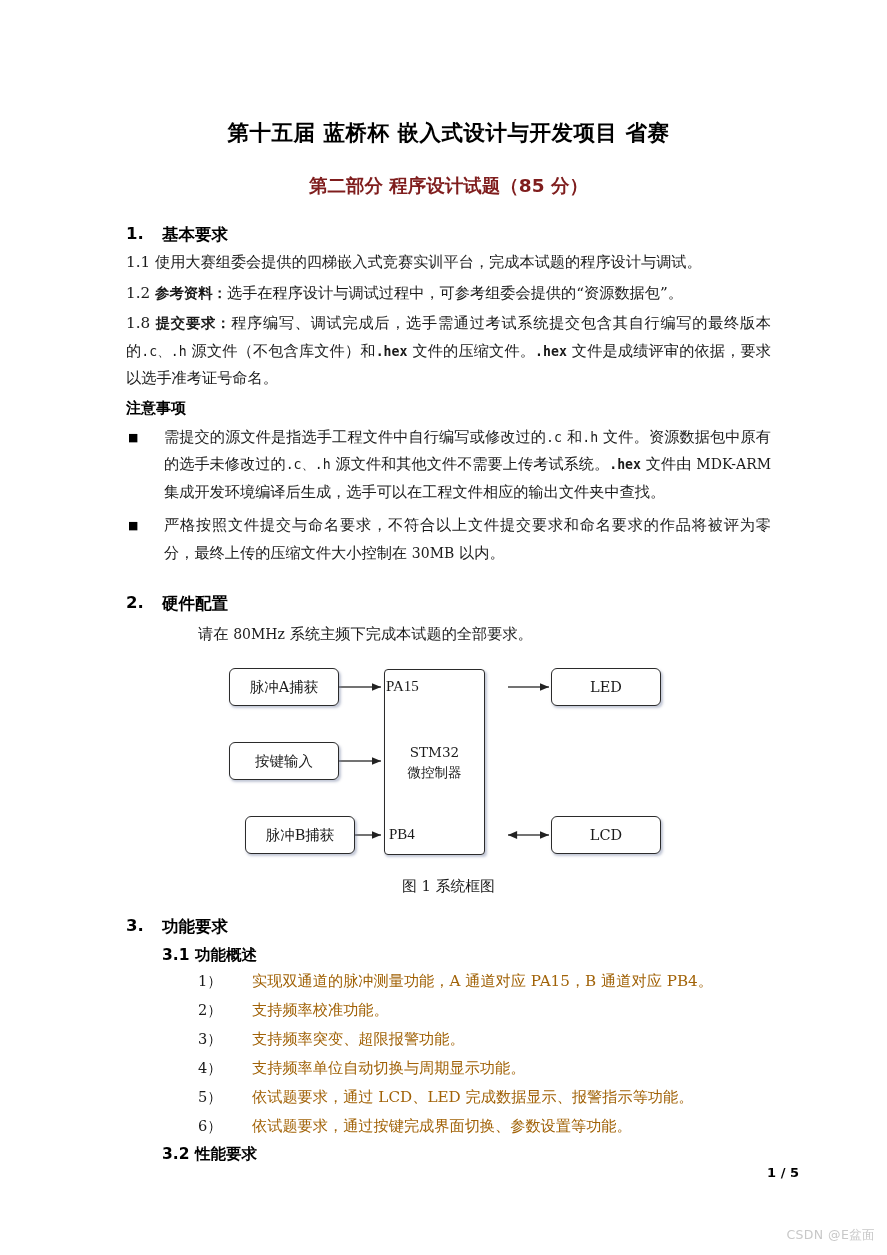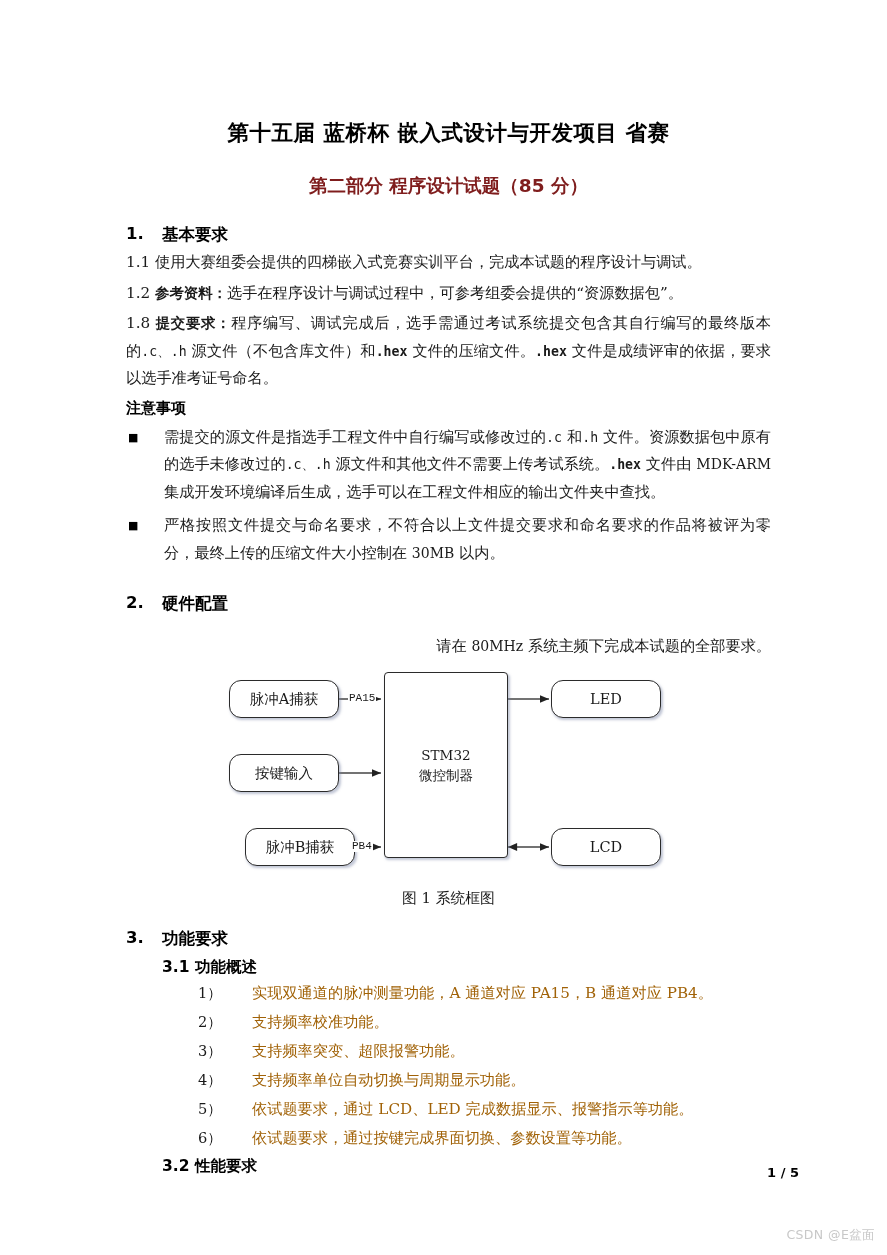--- a/index.html
+++ b/index.html
@@ -117,23 +117,22 @@
     line-height: 27.5px;
     text-align: justify;
     color: #1a1a1a;
   }
 
   
   .indent-para {
     margin-left: 72px;
     font-size: 15.2px;
     line-height: 27.5px;
-    margin-top: 18px;
-    color: #1a1a1a;
-    text-align: right;
+    margin-top: 6px;
+    color: #1a1a1a;
   }
 
   
   .num-row {
     display: flex;
     margin-top: 1px;
     margin-left: 72px;
   }
   .num-row .n {
     flex: 0 0 54px;
@@ -158,21 +157,21 @@
   .dg {
     position: absolute;
     left: 0; top: 0;
     width: 645px;
     height: 210px;
   }
   .blk {
     position: absolute;
     box-sizing: border-box;
     border: 1.2px solid #2b2b2b;
-    border-radius: 12px;
+    border-radius: 6px;
     background: #ffffff;
     box-shadow: 1.5px 2px 2.5px rgba(120,130,165,0.45);
     display: flex;
     align-items: center;
     justify-content: center;
     text-align: center;
     font-size: 14.5px;
     color: #1a1a1a;
     line-height: 20px;
   }
@@ -182,26 +181,27 @@
     font-family: "DejaVu Serif", serif;
   }
   .caption {
     text-align: center;
     font-size: 14.8px;
     margin-top: 10px;
     color: #1a1a1a;
   }
   .edge-lbl {
     position: absolute;
-    font-family: Liberation Mono, monospace;
-    font-size: 11px;
+    font-family: Liberation Serif, serif;
+    font-size: 15px;
     color: #1a1a1a;
     background: #fff;
     padding: 0 1px;
     line-height: 11px;
+    margin-left: 37px;
   }
 
   
   .page-num {
     position: absolute;
     right: 88px;
     top: 1165px;
     font-family: "DejaVu Sans", sans-serif;
     font-weight: bold;
     font-size: 13px;
@@ -299,21 +299,21 @@
 
         <line x1="382" y1="30" x2="423" y2="30" stroke="#444" stroke-width="1.3" marker-end="url(#ah)"></line>
 
         <line x1="382" y1="178" x2="423" y2="178" stroke="#444" stroke-width="1.3" marker-end="url(#ah)" marker-start="url(#ahl)"></line>
       </svg>
 
       <div class="blk" style="left:103px; top:11px; width:110px; height:38px;">脉冲A捕获</div>
       <div class="blk" style="left:103px; top:85px; width:110px; height:38px;">按键输入</div>
       <div class="blk" style="left:119px; top:159px; width:110px; height:38px;">脉冲B捕获</div>
 
-      <div class="blk cpu" style="left:258px; top:3px; width:124px; height:186px; flex-direction:column;">
+      <div class="blk cpu" style="left:258px; top:12px; width:101px; height:186px; flex-direction:column;">
         <span>STM32</span>
         <span>微控制器</span>
       </div>
 
       <div class="blk" style="left:425px; top:11px; width:110px; height:38px;">LED</div>
       <div class="blk" style="left:425px; top:159px; width:110px; height:38px;">LCD</div>
 
       <span class="edge-lbl" style="left:222px; top:24px;">PA15</span>
       <span class="edge-lbl" style="left:225px; top:172px;">PB4</span>
     </div>

